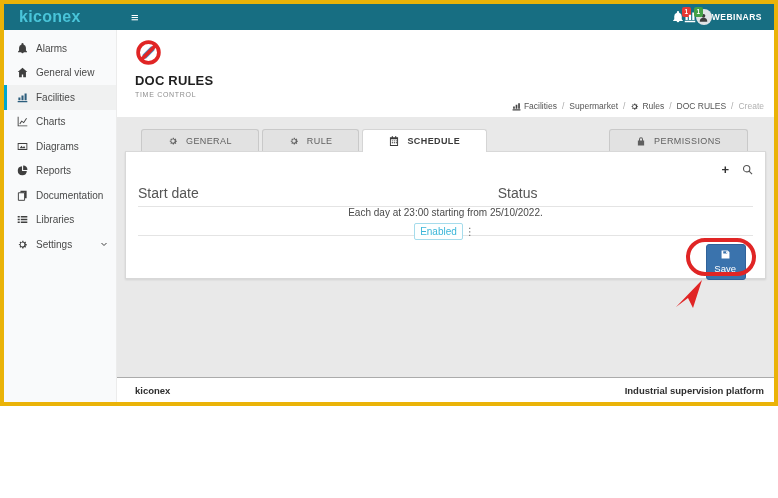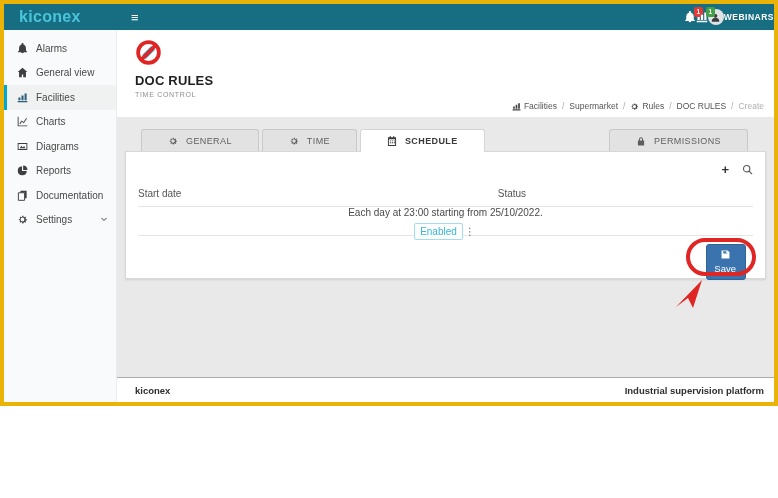--- a/index.html
+++ b/index.html
@@ -5,21 +5,21 @@
   * { box-sizing: border-box; margin: 0; padding: 0; }
   body { width: 778px; height: 498px; font-family: "Liberation Sans", sans-serif; }
   .frame { width: 778px; height: 406px; border: 4px solid #eab308; background: #0c4a6e;
            display: flex; flex-direction: column; overflow: hidden; position: relative; }
 
   
   .topbar { flex: 0 0 26px; background: #176e82; display: flex; align-items: center; }
   .brand { width: 113px; flex: 0 0 113px; padding-left: 15px; }
   .logo { font-size: 16px; font-weight: bold; color: #49c4d9; letter-spacing: .3px; cursor: pointer; }
   .hamburger { margin-left: 14px; color: #fff; font-size: 13px; line-height: 1; cursor: pointer; }
-  .topbar-right { margin-left: auto; display: flex; align-items: center; }
+  .topbar-right { margin-left: auto; display: flex; align-items: center; padding-right: 12px; }
   .icon-btn { position: relative; color: #fff; cursor: pointer; display: flex; }
   .icon-btn svg { width: 12px; height: 12px; }
   .nbadge { position: absolute; top: -4px; right: -7px; font-size: 6.5px; line-height: 1;
             padding: 1.5px 2.5px; border-radius: 2px; color: #fff; font-weight: bold; }
   .nbadge.red { background: #e53935; }
   .nbadge.green { background: #43a047; }
   .avatar { width: 16px; height: 16px; border-radius: 50%; background: #dfe3e6; color: #3c3c3c;
             display: flex; align-items: center; justify-content: center; cursor: pointer; }
   .avatar svg { width: 11px; height: 11px; }
   .webinars { color: #fff; font-size: 8.5px; font-weight: bold; letter-spacing: .5px; cursor: pointer; }
@@ -62,21 +62,21 @@
   .tab-spacer { flex: 1; }
   .tab.right-tab { margin-right: 18px; }
 
   .card { background: #fff; border: 1px solid #d8d8d8; box-shadow: 0 1px 2px rgba(0,0,0,.10);
           padding: 0 12px; position: relative; }
   .card-toolbar { height: 28px; display: flex; justify-content: flex-end; align-items: center;
                   gap: 13px; padding-top: 6px; }
   .plus-btn { font-size: 13px; font-weight: bold; color: #333; line-height: 1; cursor: pointer; }
   .search-btn { color: #555; display: flex; cursor: pointer; }
   .search-btn svg { width: 11px; height: 11px; }
-  .thead-row { display: flex; align-items: center; height: 27px; font-size: 10px; color: #555;
+  .thead-row { display: flex; align-items: center; height: 27px; font-size: 14px; color: #555;
                border-bottom: 1px solid #e4e4e4; }
   .col-date { flex: 0 0 58.5%; }
   .col-status { flex: 1; display: flex; align-items: center; }
   .data-row { display: flex; align-items: center; height: 29px; font-size: 10px; color: #4a4a4a;
               border-bottom: 1px solid #e4e4e4; flex-direction: column; }
   .status-badge { font-size: 10px; color: #3ab6d9; border: 1px solid #a5dcec; background: #fdffff;
                   padding: 2px 5px; border-radius: 2px; }
   .kebab { margin-left: auto; color: #666; font-size: 10px; padding: 0 2px; cursor: pointer; }
   .card-footer { height: 42px; position: relative; }
   .save-btn { position: absolute; right: 7px; top: 8px; background: #3a73ad; border: 1px solid #30629a;
@@ -170,20 +170,26 @@
       </div>
       <div class="side-item">
         <svg viewBox="0 0 16 16" fill="currentColor">
             <path d="M5 1h9v11h-2.5V3.5H5V1z"></path>
             <path d="M2 4h9v11H2z" fill="none" stroke="currentColor" stroke-width="1.4"></path>
           </svg>
         <span>Documentation</span>
       </div>
       <div class="side-item">
         <svg viewBox="0 0 16 16" fill="currentColor">
+            <path d="M1 3h3v2.2H1zM1 7h3v2.2H1zM1 11h3v2.2H1zM5.5 3H15v2.2H5.5zM5.5 7H15v2.2H5.5zM5.5 11H15v2.2H5.5z"></path>
+          </svg>
+        <span>Libraries</span>
+      </div>
+      <div class="side-item">
+        <svg viewBox="0 0 16 16" fill="currentColor">
             <path d="M8 5.2A2.8 2.8 0 1 0 8 10.8 2.8 2.8 0 0 0 8 5.2zm6.3 4.1l-1.5-.3a4.9 4.9 0 0 1-.5 1.2l.9 1.2-1.2 1.2-1.2-.9a4.9 4.9 0 0 1-1.2.5l-.3 1.5H7.7l-.3-1.5a4.9 4.9 0 0 1-1.2-.5l-1.2.9-1.2-1.2.9-1.2a4.9 4.9 0 0 1-.5-1.2l-1.5-.3V7.7l1.5-.3a4.9 4.9 0 0 1 .5-1.2l-.9-1.2 1.2-1.2 1.2.9a4.9 4.9 0 0 1 1.2-.5l.3-1.5h1.6l.3 1.5a4.9 4.9 0 0 1 1.2.5l1.2-.9 1.2 1.2-.9 1.2a4.9 4.9 0 0 1 .5 1.2l1.5.3z"></path>
           </svg>
         <span>Settings</span>
         <span class="chev">
           <svg viewBox="0 0 16 16" fill="none" stroke="currentColor" stroke-width="2">
               <path d="M3 6l5 5 5-5"></path>
             </svg>
         </span>
       </div>
     </div>
@@ -230,21 +236,21 @@
           <div class="tab">
             <svg viewBox="0 0 16 16" fill="currentColor">
                 <path d="M8 5.2A2.8 2.8 0 1 0 8 10.8 2.8 2.8 0 0 0 8 5.2zm6.3 4.1l-1.5-.3a4.9 4.9 0 0 1-.5 1.2l.9 1.2-1.2 1.2-1.2-.9a4.9 4.9 0 0 1-1.2.5l-.3 1.5H7.7l-.3-1.5a4.9 4.9 0 0 1-1.2-.5l-1.2.9-1.2-1.2.9-1.2a4.9 4.9 0 0 1-.5-1.2l-1.5-.3V7.7l1.5-.3a4.9 4.9 0 0 1 .5-1.2l-.9-1.2 1.2-1.2 1.2.9a4.9 4.9 0 0 1 1.2-.5l.3-1.5h1.6l.3 1.5a4.9 4.9 0 0 1 1.2.5l1.2-.9 1.2 1.2-.9 1.2a4.9 4.9 0 0 1 .5 1.2l1.5.3z"></path>
               </svg>
             <span>GENERAL</span>
           </div>
           <div class="tab">
             <svg viewBox="0 0 16 16" fill="currentColor">
                 <path d="M8 5.2A2.8 2.8 0 1 0 8 10.8 2.8 2.8 0 0 0 8 5.2zm6.3 4.1l-1.5-.3a4.9 4.9 0 0 1-.5 1.2l.9 1.2-1.2 1.2-1.2-.9a4.9 4.9 0 0 1-1.2.5l-.3 1.5H7.7l-.3-1.5a4.9 4.9 0 0 1-1.2-.5l-1.2.9-1.2-1.2.9-1.2a4.9 4.9 0 0 1-.5-1.2l-1.5-.3V7.7l1.5-.3a4.9 4.9 0 0 1 .5-1.2l-.9-1.2 1.2-1.2 1.2.9a4.9 4.9 0 0 1 1.2-.5l.3-1.5h1.6l.3 1.5a4.9 4.9 0 0 1 1.2.5l1.2-.9 1.2 1.2-.9 1.2a4.9 4.9 0 0 1 .5 1.2l1.5.3z"></path>
               </svg>
-            <span>TIME</span>
+            <span>RULE</span>
           </div>
           <div class="tab active">
             <svg viewBox="0 0 16 16" fill="currentColor">
                 <path d="M4.5 0v2h-3v14h13V2h-3V0h-1.5v2h-4V0zM3 5h10v9.5H3zM4.5 7h2v1.5h-2zm3.2 0h2v1.5h-2zm3.2 0h2v1.5h-2zM4.5 10h2v1.5h-2zm3.2 0h2v1.5h-2zm3.2 0h2v1.5h-2z"></path>
               </svg>
             <span>SCHEDULE</span>
           </div>
           <div class="tab-spacer"></div>
           <div class="tab right-tab">
             <svg viewBox="0 0 16 16" fill="currentColor">

